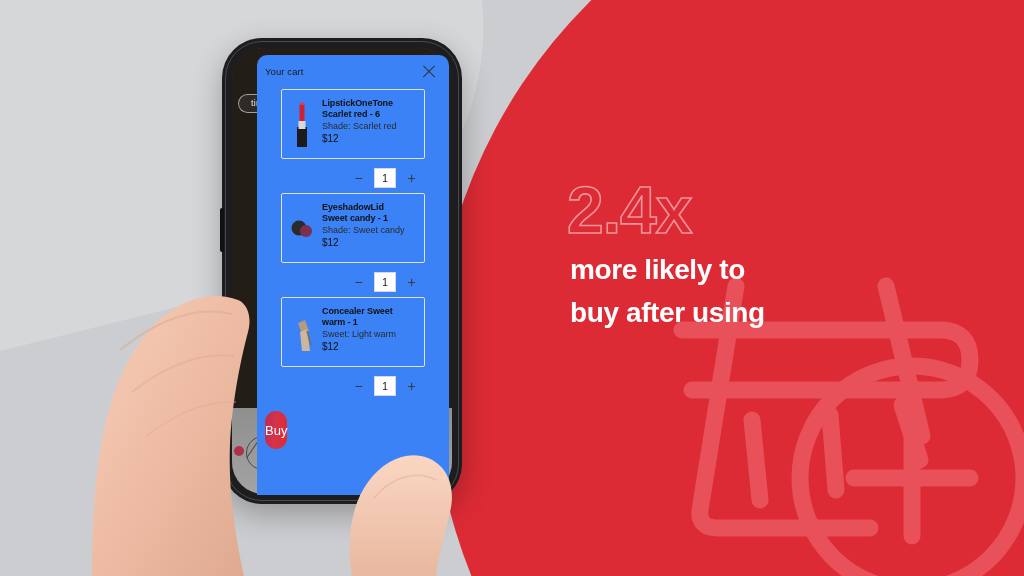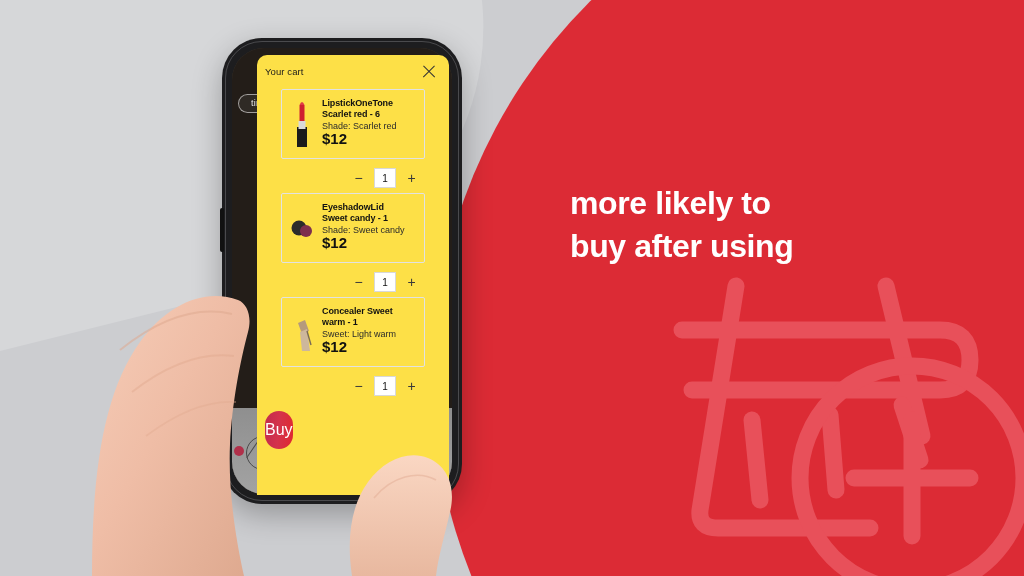--- a/index.html
+++ b/index.html
@@ -31,21 +31,21 @@
   }
 
   
   .watermark { position:absolute; left:640px; top:210px; width:400px; height:380px; opacity:1; }
 
   
   .copy { position:absolute; left:570px; top:181px; width:420px; }
   .copy .line {
     color:#ffffff;
     font-weight:bold;
-    font-size:32px;
+    font-size:28px;
     line-height:41px;
     letter-spacing:-0.4px;
     white-space:nowrap;
   }
   .copy .headline { font-size:37px; line-height:40px; margin-bottom:2px; }
   .copy .multiplier {
     font-size:66px;
     line-height:66px;
     font-weight:bold;
     letter-spacing:-1px;
@@ -116,21 +116,21 @@
     position:absolute; left:2px; bottom:38px;
     width:10px; height:10px; border-radius:50%;
     background:#b0304a;
   }
 
   
   .cart {
     position:absolute;
     left:257px; top:55px;
     width:192px; height:440px;
-    background:#fde047;
+    background:#3b82f6;
     border-radius:10px 10px 0 0;
     overflow:hidden;
   }
   .cart-head {
     height:32px;
     display:flex; align-items:center; justify-content:space-between;
     padding:0 12px 0 8px;
   }
   .cart-title { font-size:9.5px; color:#1a1a1a; letter-spacing:.1px; }
   .close-icon {
@@ -151,41 +151,41 @@
     padding:7px 6px 7px 4px;
     margin-top:2px;
   }
   .thumb { width:32px; height:54px; flex:0 0 32px; position:relative; }
   .info { padding-left:4px; padding-top:1px; }
   .p-name {
     font-size:9px; font-weight:bold; color:#111;
     line-height:10.5px; letter-spacing:-.1px;
   }
   .p-shade { font-size:9px; color:#2b2b2b; line-height:12px; margin-top:1px;text-align:center; }
-  .p-price { font-size:15px; font-weight:bold; color:#111; line-height:12px; margin-top:1px; }
+  .p-price { font-size:10px; font-weight:normal; color:#111; line-height:12px; margin-top:1px; }
 
   .stepper {
     display:flex; align-items:center; justify-content:flex-end;
     gap:10px; padding:6px 8px 0 0; height:32px;
   }
   .step-btn {
     font-size:14px; color:#3a3a3a; line-height:1;
     width:11px; text-align:center; cursor:pointer; user-select:none;
   }
   .qty-box {
     width:22px; height:20px; border:1px solid #d8d8d8;
     display:flex; align-items:center; justify-content:center;
     font-size:10px; color:#111; background:#fff;
   }
 
   .buy-btn {
     margin:12px 8px 0 8px;
     height:38px; border-radius:19px;
     background:linear-gradient(95deg,#c32a4e 0%,#d4334b 48%,#e0292f 100%);
-    color:#fff; font-size:16px;
+    color:#fff; font-size:13px;
     display:flex; align-items:center; justify-content:center;
     cursor:pointer; border:none;
     font-family:"Liberation Sans", sans-serif;
   }
 
   
   .hand { position:absolute; left:0; top:0; width:1024px; height:576px; pointer-events:none; }
 </style>
 </head>
 <body>
@@ -204,20 +204,21 @@
       <path d="M112 210 L120 290"></path>
       <path d="M190 205 L196 280"></path>
       <path d="M262 195 L280 250"></path>
       <circle cx="272" cy="268" r="112"></circle>
       <path d="M272 210 L272 326"></path>
       <path d="M214 268 L330 268"></path>
     </g>
   </svg>
 
   <div class="copy">
+    <div class="multiplier">2.4x</div>
     <div class="line body">more likely to</div>
     <div class="line body">buy after using</div>
   </div>
 
   <div class="phone">
     <div class="phone-side"></div>
     <div class="phone-screen">
       <div class="camera-feed"></div>
       <div class="camera-lower"></div>
       <div class="tint-chip">tint</div>

